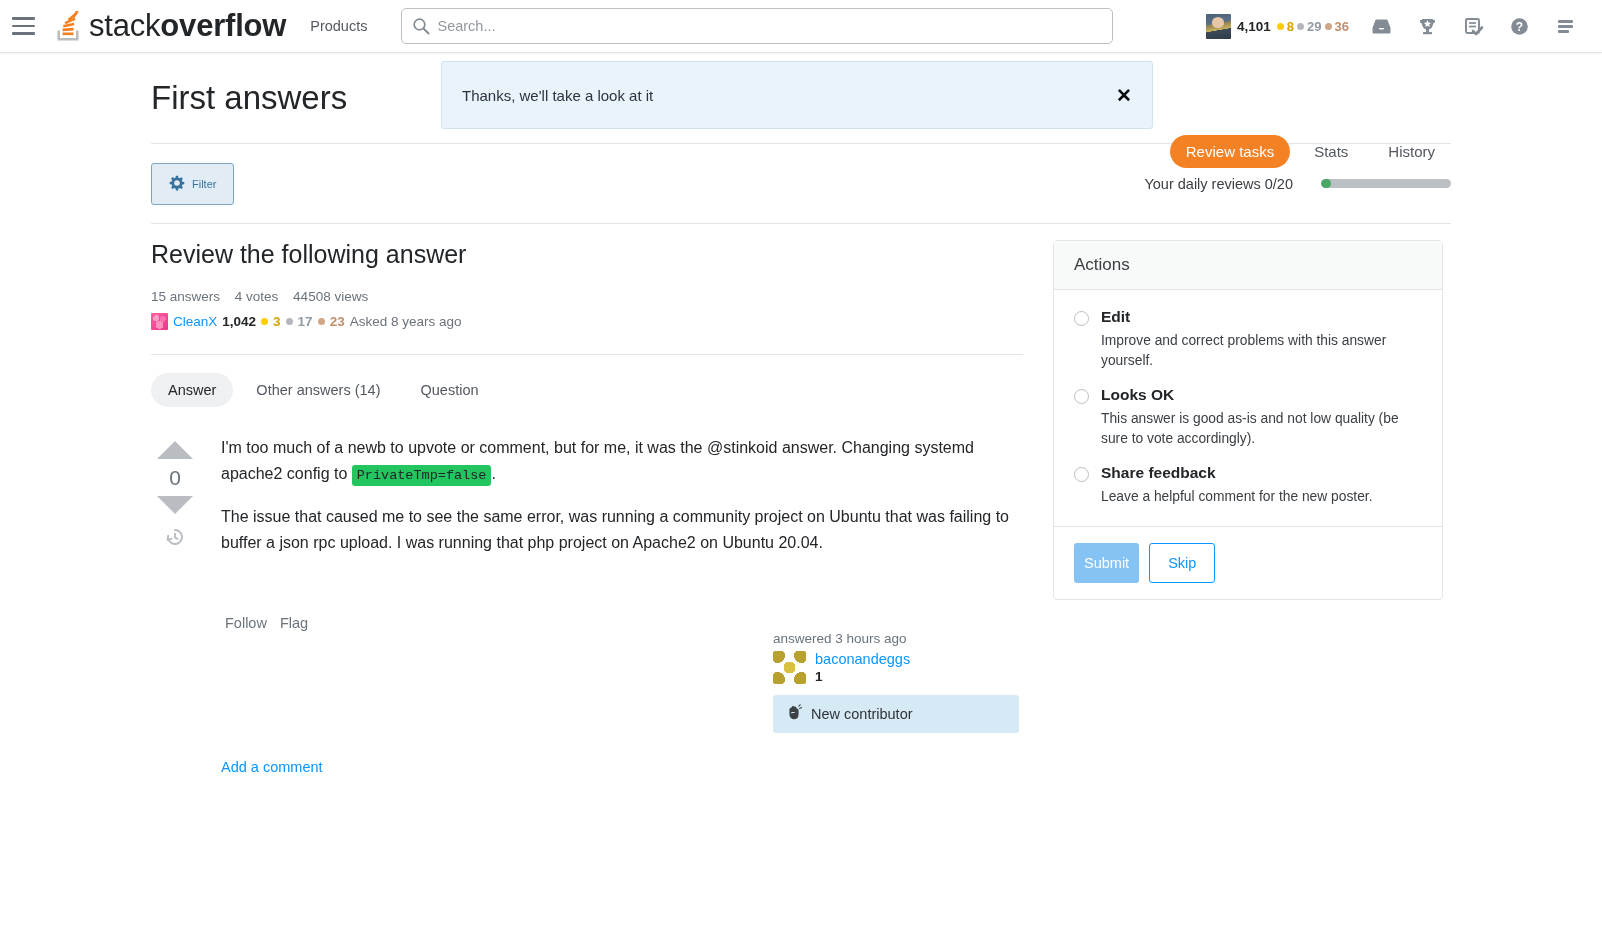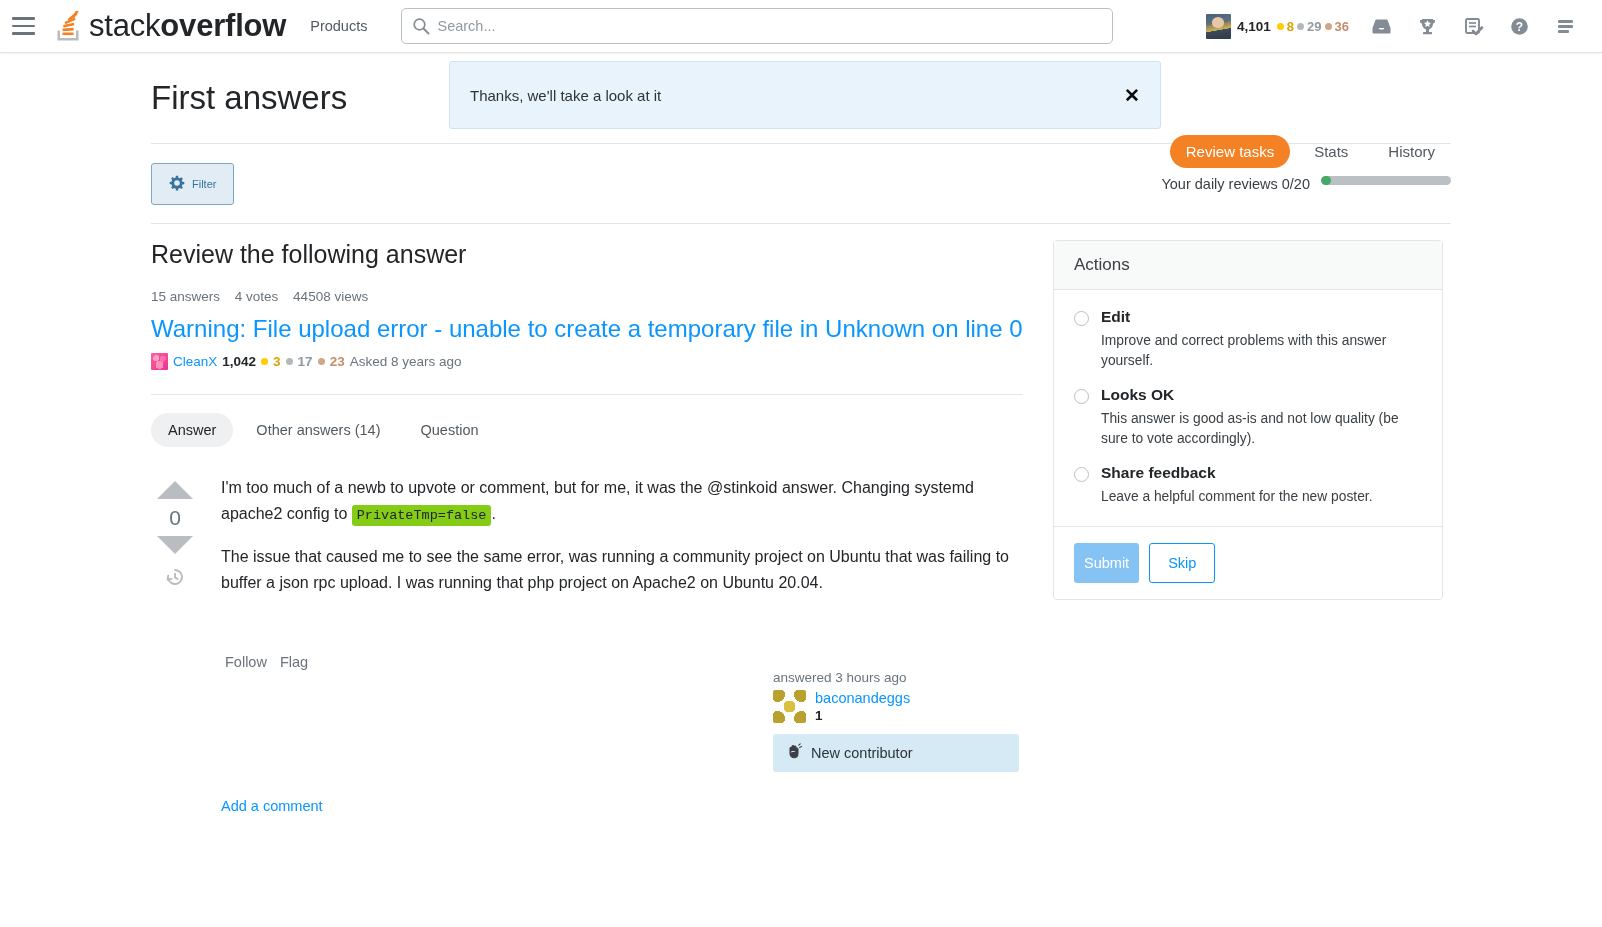--- a/index.html
+++ b/index.html
@@ -116,21 +116,21 @@
 
   .queue-title {
     font-size: 33px; font-weight: 400; color: #232629;
     margin: 0 0 6px 0; line-height: 1.15;
   }
   .queue-desc { font-size: 16px; color: #525960; line-height: 1.6; margin: 0; }
   .queue-desc a { color: #0a95ff; text-decoration: none; }
 
   .toast {
     position: absolute;
-    left: 298px; top: 8px;
+    left: 290px; top: 8px;
     width: 712px; height: 68px;
     background: #e8f3fb; border: 1px solid #cfe3f2; border-radius: 3px;
     display: flex; align-items: center; padding: 0 20px;
     font-size: 15px; color: #2f3337;
   }
   .toast-close {
     margin-left: auto; font-size: 19px; color: #0c0d0e;
     cursor: pointer; line-height: 1; font-weight: 600;
   }
 
@@ -154,21 +154,21 @@
     display: flex; align-items: center;
     padding: 19px 0 18px 0;
   }
   .filter-btn {
     display: inline-flex; align-items: center; gap: 7px;
     background: #e1ecf4; border: 1px solid #7aa7c7; border-radius: 3px;
     color: #39739d; font-size: 11px;
     padding: 11px 17px; cursor: pointer;
   }
   .daily {
-    margin-left: auto; display: flex; align-items: flex-start; gap: 11px;
+    margin-left: auto; display: flex; align-items: center; gap: 28px;
   }
   .daily-label { font-size: 14.5px; color: #3b4045; }
   .progress-track {
     width: 130px; height: 9px; border-radius: 5px; background: #bbc0c4;
     position: relative; overflow: hidden;
   }
   .progress-dot {
     position: absolute; left: 0; top: 0;
     width: 10px; height: 9px; border-radius: 5px; background: #48a868;
   }
@@ -237,21 +237,21 @@
     border-top: 18px solid #b9bdc1; cursor: pointer;
   }
   .votecount { font-size: 21px; color: #6a737c; line-height: 1; }
 
   .answer-body { flex: 1; }
   .answer-body p {
     font-size: 16px; line-height: 1.62; color: #232629; margin: 0 0 17px 0;
   }
   code.inline {
     font-family: "Liberation Mono", monospace;
-    background: #84cc16; color: #232629;
+    background: #22c55e; color: #232629;
     font-size: 13.5px; padding: 3px 5px; border-radius: 3px;
   }
 
   .answer-footer {
     display: flex; align-items: flex-start;
     padding-top: 42px;
     flex-direction: column;
   }
   .followflag { display: flex; gap: 13px; font-size: 14.5px; color: #6a737c; padding-left: 4px; }
   .followflag span { cursor: pointer; }
@@ -457,21 +457,20 @@
       <div class="left-col">
 
         <h2 class="section-head">Review the following answer</h2>
 
         <div class="qstats">
           <span>15 answers</span>
           <span>4 votes</span>
           <span>44508 views</span>
         </div>
 
-        <a href="#" class="qtitle">Warning: File upload error - unable to create a temporary file in Unknown on line 0</a>
 
         <div class="qbyline">
           <span class="mini-avatar"></span>
           <a href="#">CleanX</a>
           <b>1,042</b>
           <span class="bdot gold"></span>
           <span class="bnum gold">3</span>
           <span class="bdot silver"></span>
           <span class="bnum silver">17</span>
           <span class="bdot bronze"></span>

